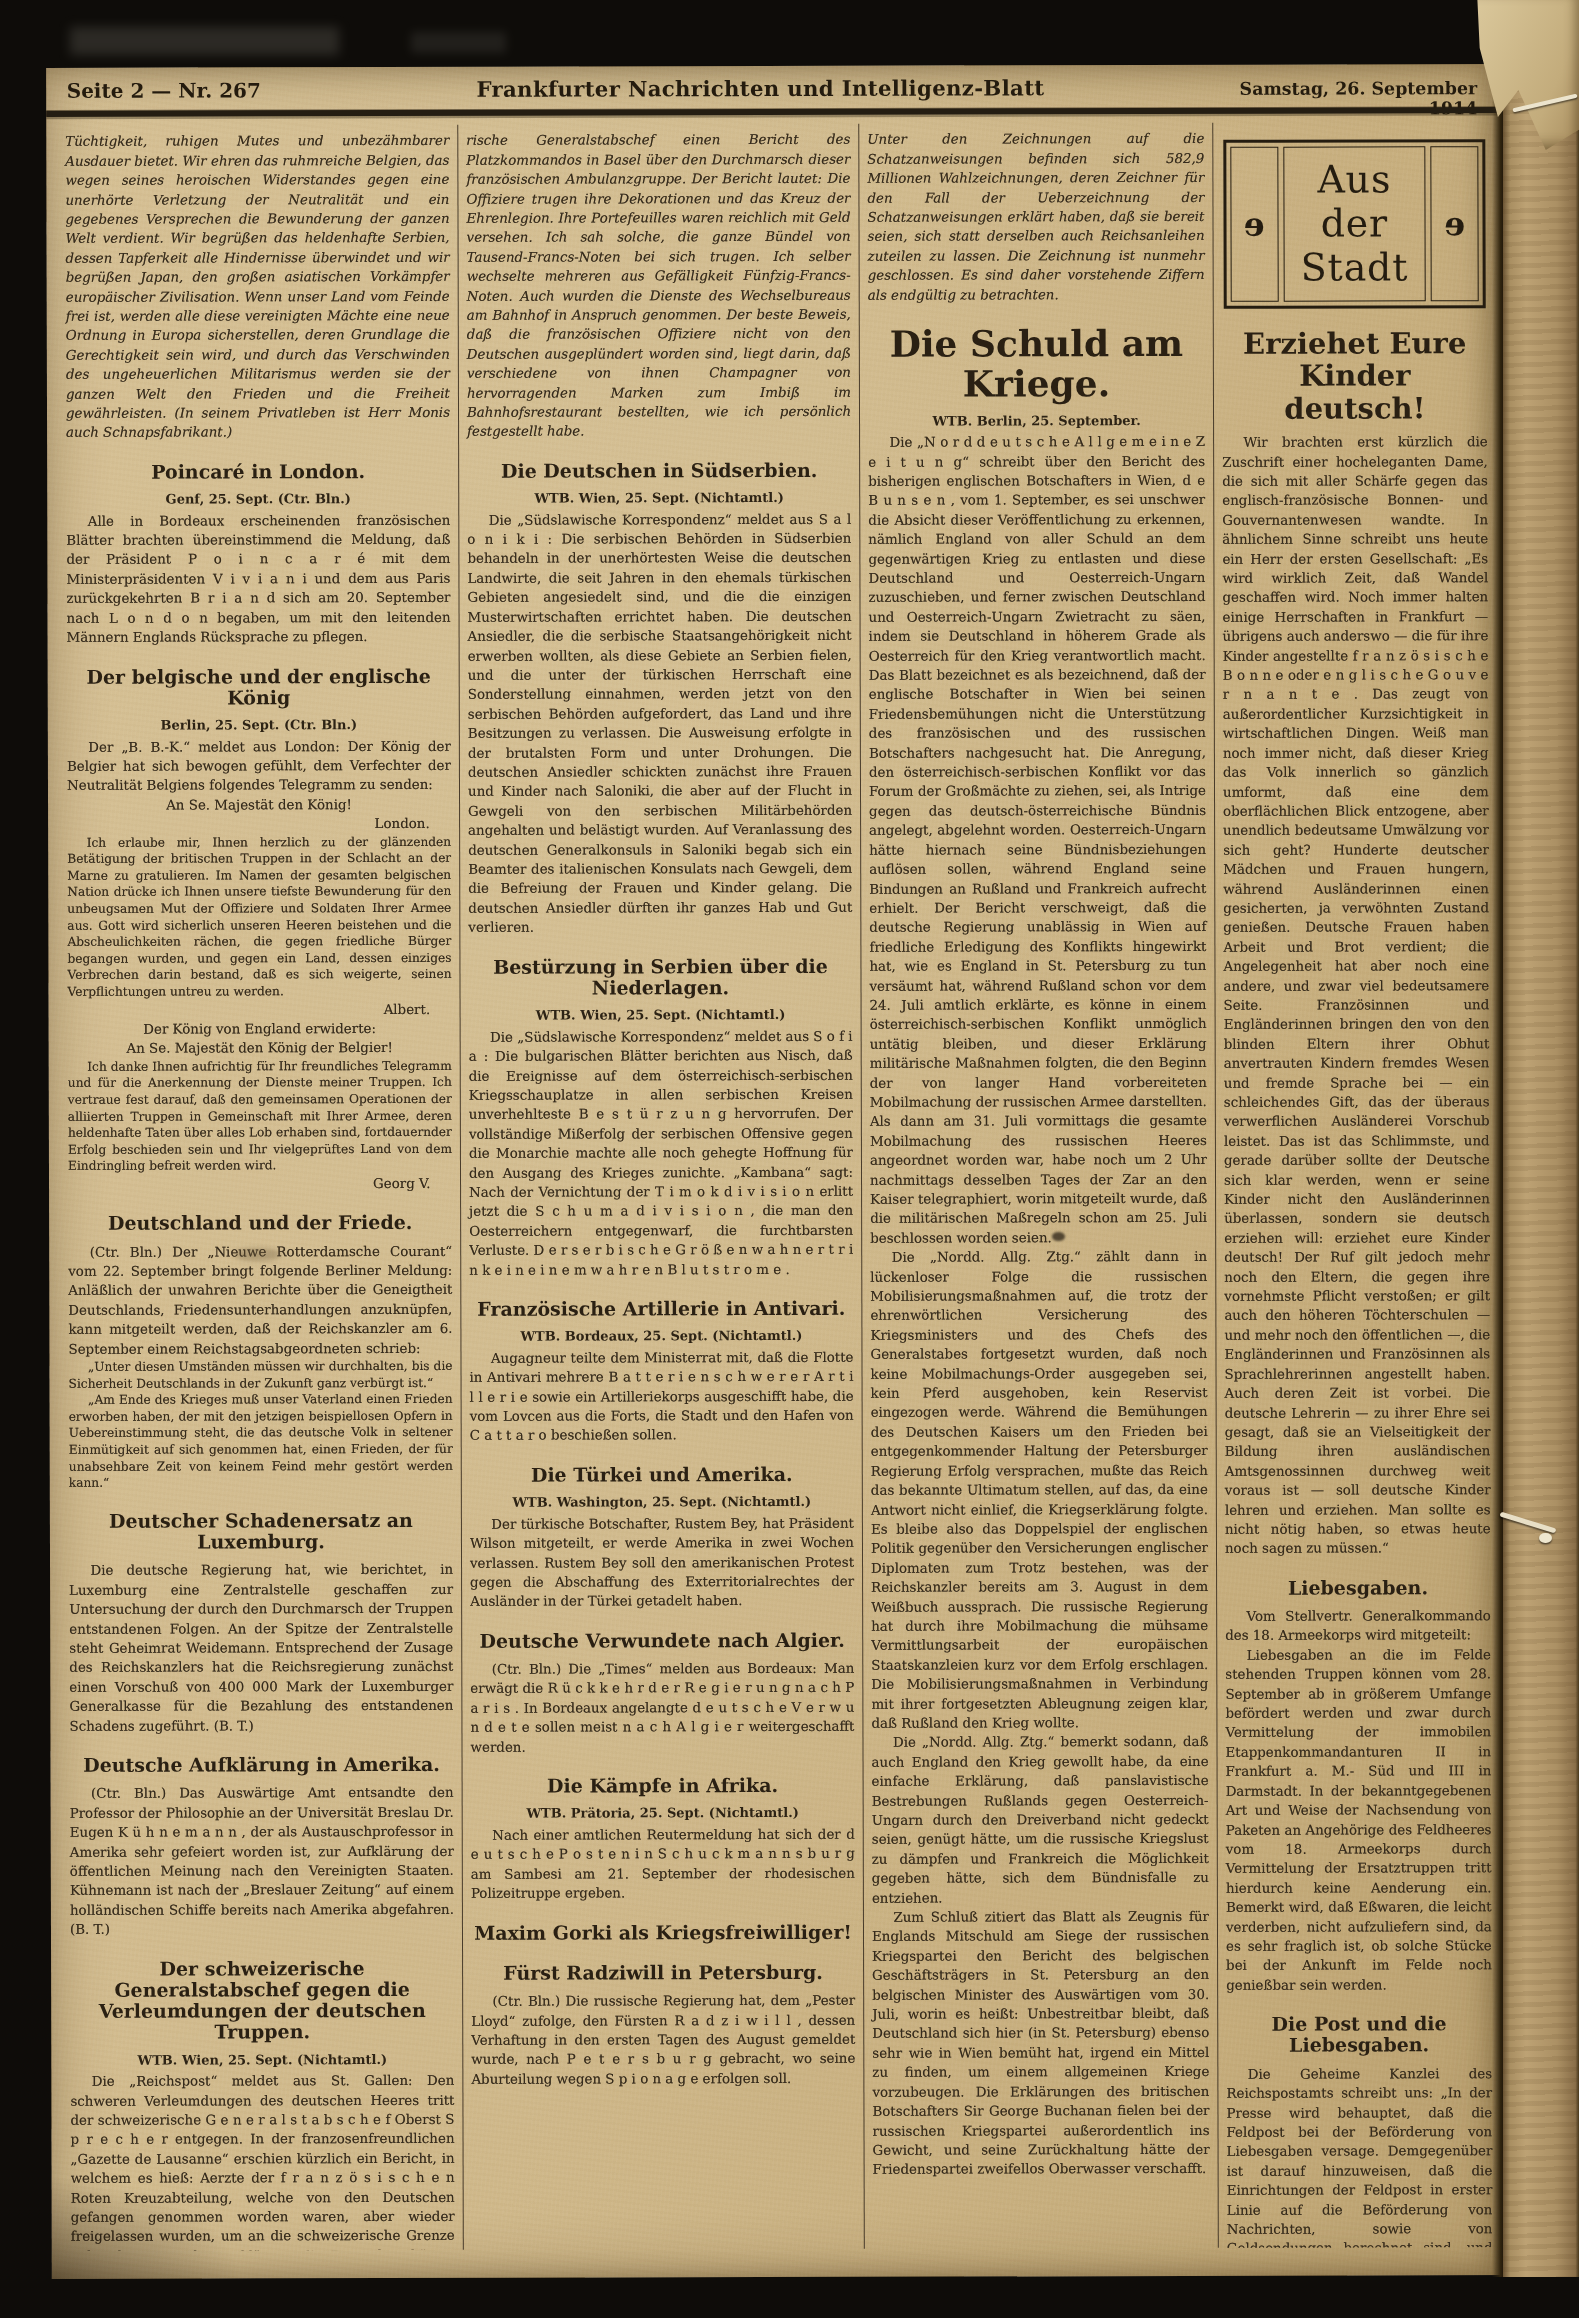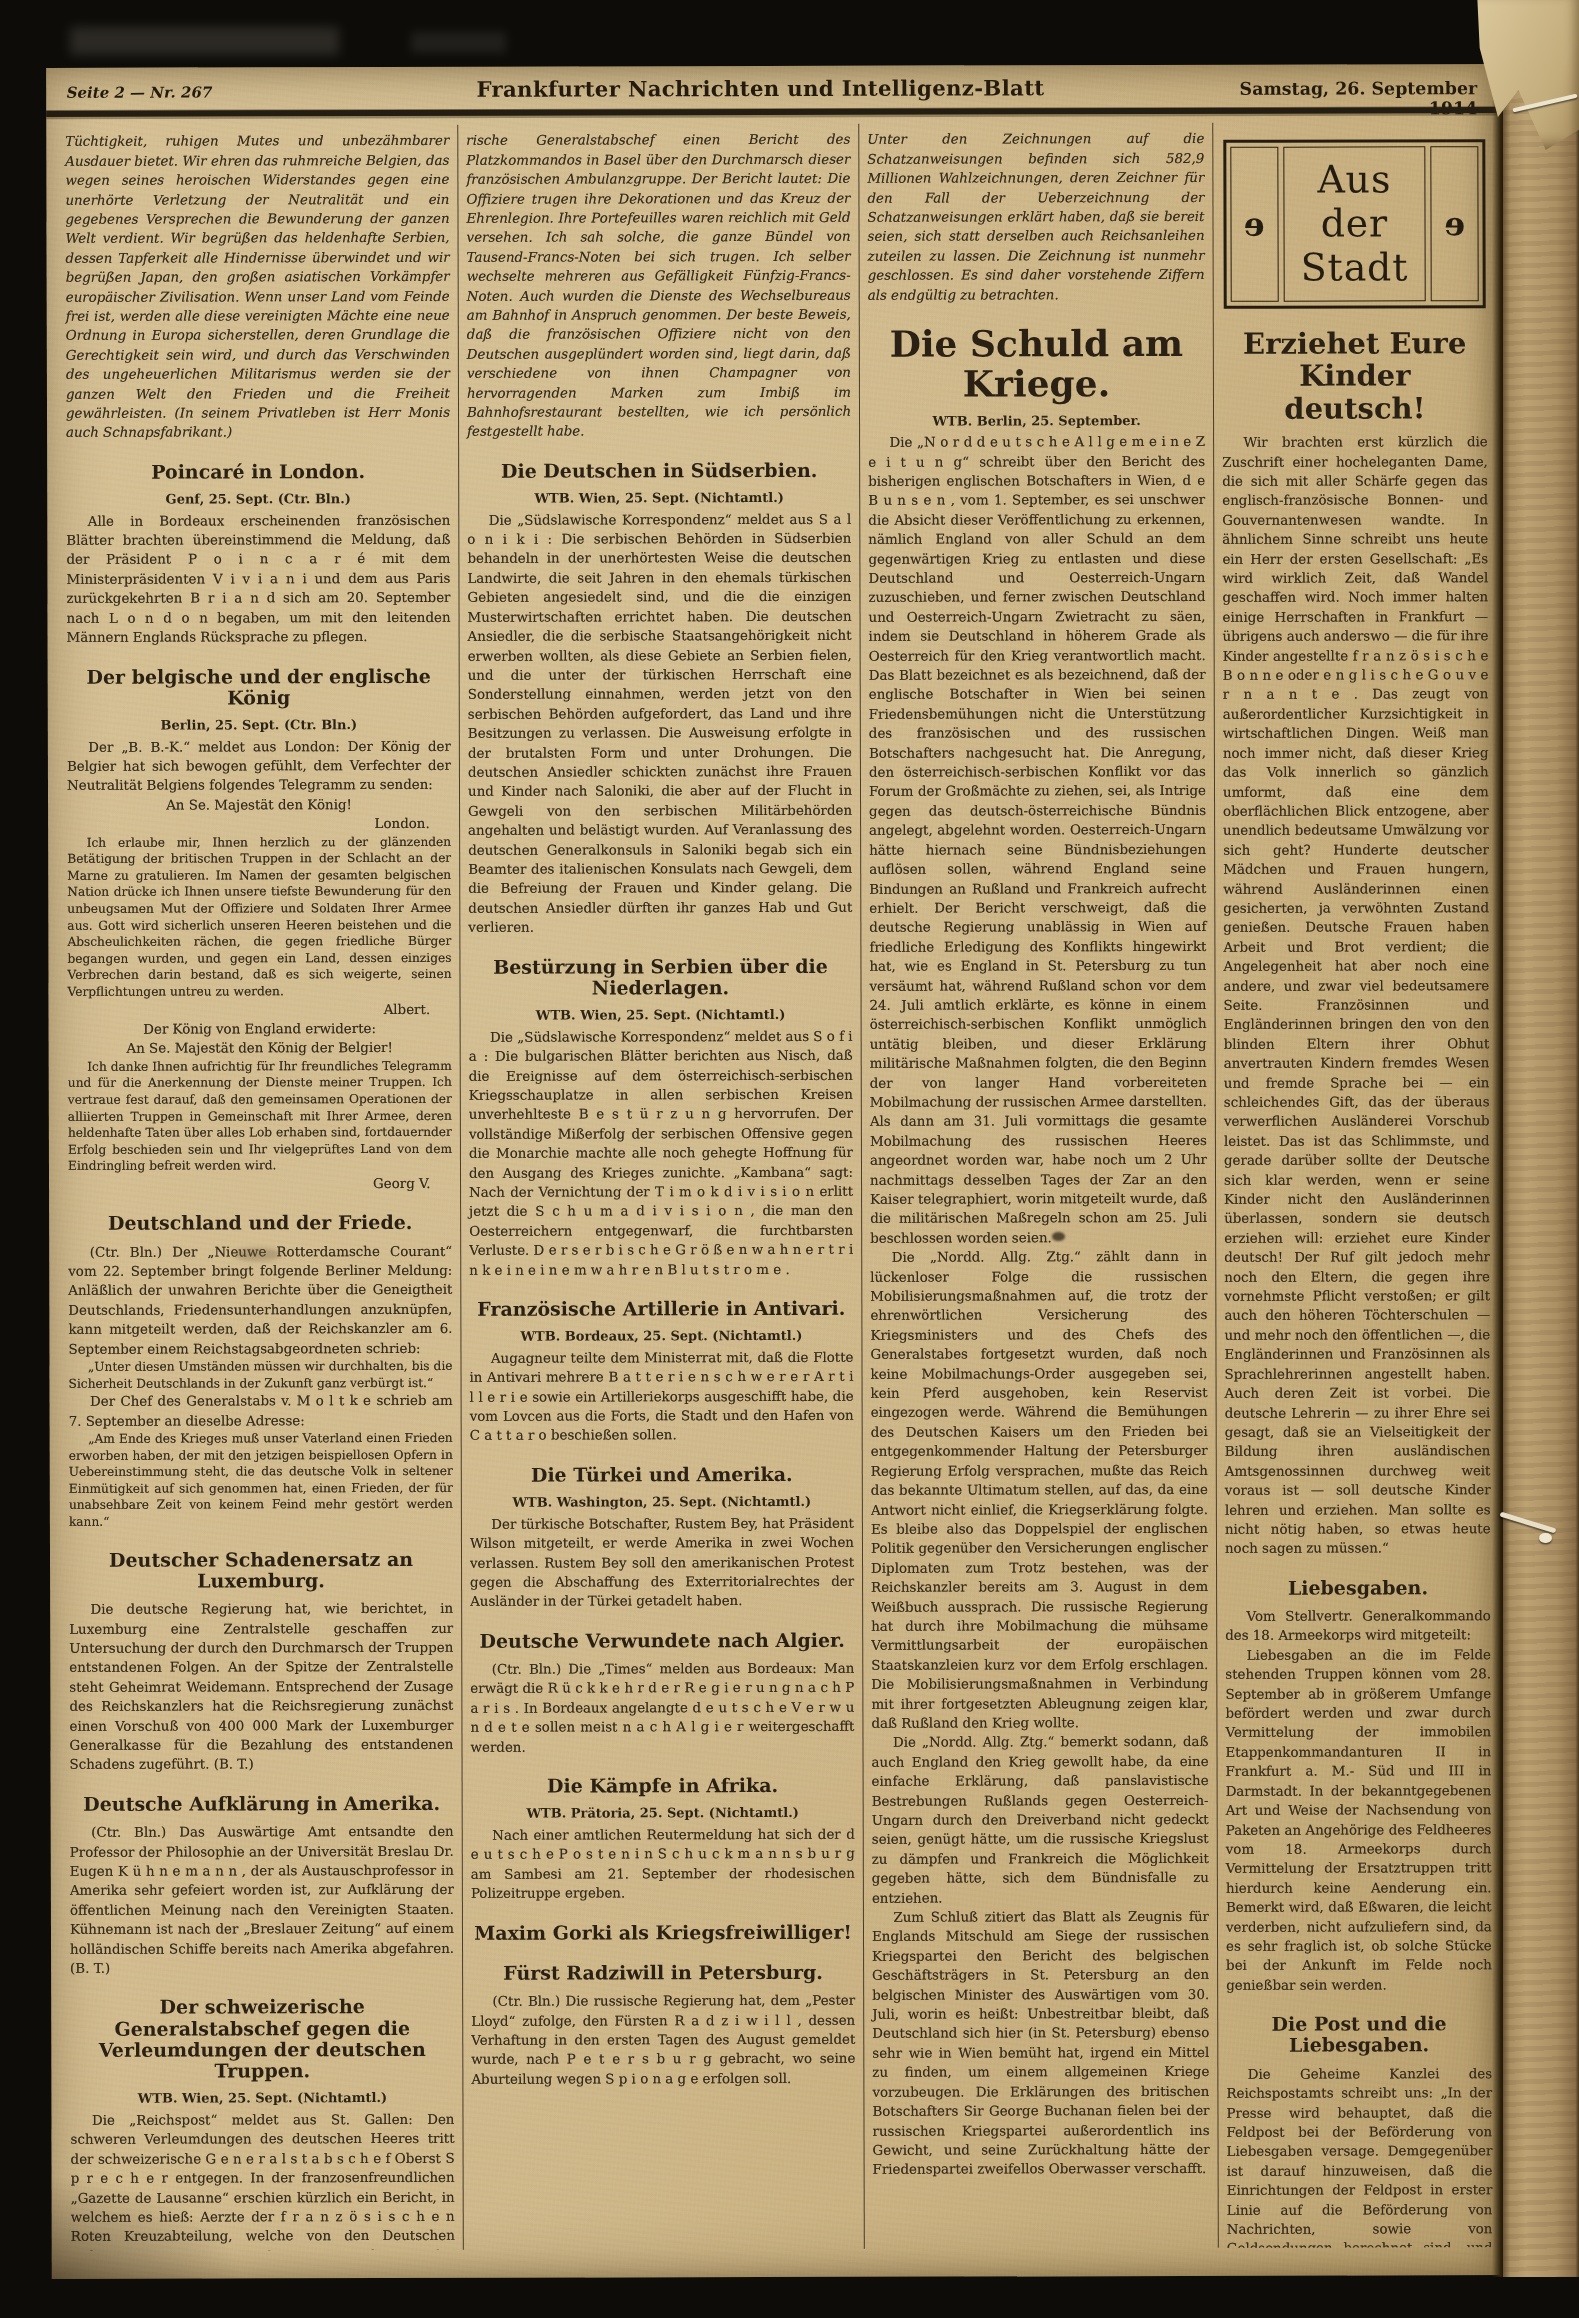--- a/index.html
+++ b/index.html
@@ -17,21 +17,21 @@
       repeating-linear-gradient(7deg, rgba(120,90,40,.028) 0 2.4px, rgba(0,0,0,0) 2.4px 5.5px),
       repeating-linear-gradient(96deg, rgba(255,255,255,.03) 0 1.6px, rgba(0,0,0,0) 1.6px 4px),
       linear-gradient(100deg,#d5bf93 0%,#cfb88a 45%,#c5ac7b 82%,#b89e6d 100%);
     color:#342a1d;transform:rotate(-0.15deg);
     box-shadow: inset 0 0 55px rgba(60,40,10,.35), inset -14.2px 0 24px rgba(50,32,8,.28);}
   .page::after{content:"";position:absolute;left:0;bottom:0;width:190px;height:103px;
     background:radial-gradient(ellipse at 0% 100%, rgba(25,15,4,.45), rgba(0,0,0,0) 70%);}
   
   .header-row{position:absolute;top:9.5px;left:20.5px;right:24px;display:flex;align-items:baseline;
     font-weight:bold;color:#241b0e;}
-  .hl{font-size:15px;width:261px;font-style:italic;}
+  .hl{font-size:20px;width:261px;}
   .hc{font-size:21.3px;flex:1;text-align:center;letter-spacing:0.3px;}
   .hr{font-size:17.4px;width:284px;text-align:right;}
   .head-rule{position:absolute;top:43px;left:0;right:0;height:6.3px;background:#241d12;
     box-shadow:0 2.4px 0 rgba(35,25,10,.35), 0 -0.8px 0 rgba(35,25,10,.5);}
   
   .cols{position:absolute;top:58px;left:11px;right:6.3px;bottom:28.4px;display:flex;}
   .col{overflow:hidden;padding:6.3px 8px 0 8px;}
   #col1{width:384px;}
   #col2{width:384px;border-left:1.6px solid #493c2b;}
   #col3{width:337px;border-left:1.6px solid #493c2b;}
@@ -112,21 +112,20 @@
           <div class="para right">Albert.</div>
           <div class="para center">Der König von England erwiderte:</div>
           <div class="para center">An Se. Majestät den König der Belgier!</div>
           <div class="para small">Ich danke Ihnen aufrichtig für Ihr freundliches Telegramm und für die Anerkennung der Dienste meiner Truppen. Ich vertraue fest darauf, daß den gemeinsamen Operationen der alliierten Truppen in Gemeinschaft mit Ihrer Armee, deren heldenhafte Taten über alles Lob erhaben sind, fortdauernder Erfolg beschieden sein und Ihr vielgeprüftes Land von dem Eindringling befreit werden wird.</div>
           <div class="para right">Georg V.</div>
         </div>
         <div class="article">
           <div class="headline md">Deutschland und der Friede.</div>
           <div class="para body">(Ctr. Bln.)  Der „Nieuwe Rotterdamsche Courant“ vom 22. September bringt folgende Berliner Meldung: Anläßlich der unwahren Berichte über die Geneigtheit Deutschlands, Friedensunterhandlungen anzuknüpfen, kann mitgeteilt werden, daß der Reichskanzler am 6. September einem Reichstagsabgeordneten schrieb:</div>
           <div class="para small">„Unter diesen Umständen müssen wir durchhalten, bis die Sicherheit Deutschlands in der Zukunft ganz verbürgt ist.“</div>
-          <div class="para body">Der Chef des Generalstabs v. M o l t k e schrieb am 7. September an dieselbe Adresse:</div>
           <div class="para small">„Am Ende des Krieges muß unser Vaterland einen Frieden erworben haben, der mit den jetzigen beispiellosen Opfern in Uebereinstimmung steht, die das deutsche Volk in seltener Einmütigkeit auf sich genommen hat, einen Frieden, der für unabsehbare Zeit von keinem Feind mehr gestört werden kann.“</div>
         </div>
         <div class="article">
           <div class="headline md">Deutscher Schadenersatz an Luxemburg.</div>
           <div class="para body">Die deutsche Regierung hat, wie berichtet, in Luxemburg eine Zentralstelle geschaffen zur Untersuchung der durch den Durchmarsch der Truppen entstandenen Folgen. An der Spitze der Zentralstelle steht Geheimrat Weidemann. Entsprechend der Zusage des Reichskanzlers hat die Reichsregierung zunächst einen Vorschuß von 400 000 Mark der Luxemburger Generalkasse für die Bezahlung des entstandenen Schadens zugeführt. (B. T.)</div>
         </div>
         <div class="article">
           <div class="headline md">Deutsche Aufklärung in Amerika.</div>
           <div class="para body">(Ctr. Bln.)  Das Auswärtige Amt entsandte den Professor der Philosophie an der Universität Breslau Dr. Eugen K ü h n e m a n n , der als Austauschprofessor in Amerika sehr gefeiert worden ist, zur Aufklärung der öffentlichen Meinung nach den Vereinigten Staaten. Kühnemann ist nach der „Breslauer Zeitung“ auf einem holländischen Schiffe bereits nach Amerika abgefahren. (B. T.)</div>
         </div>

